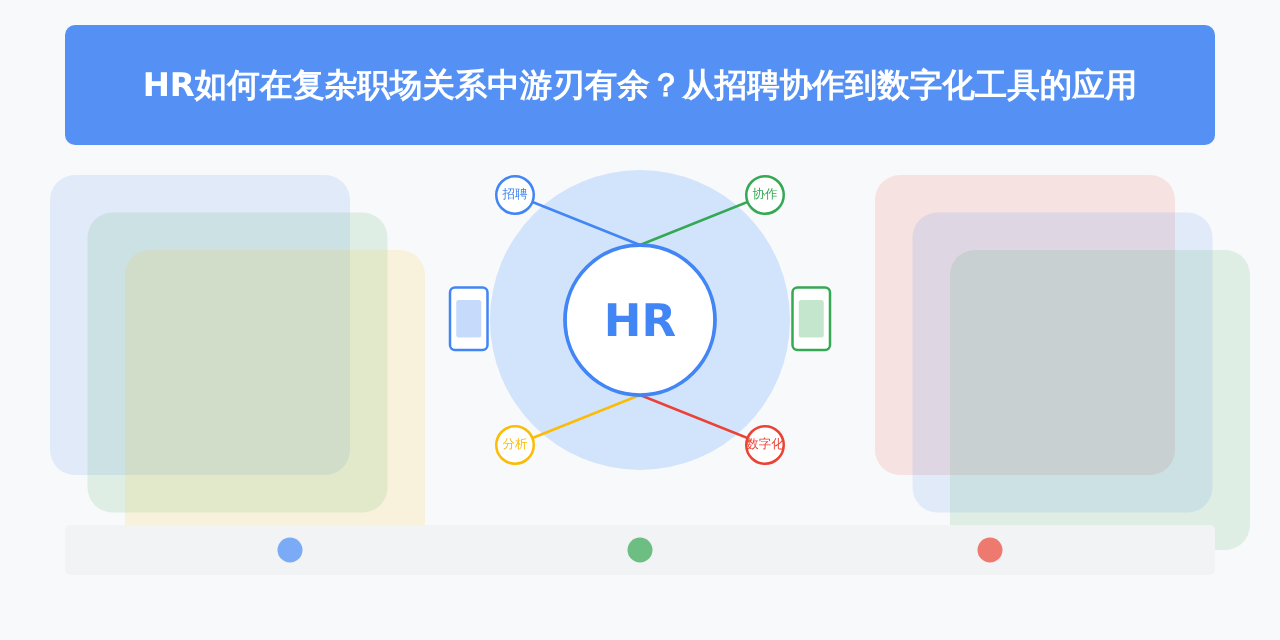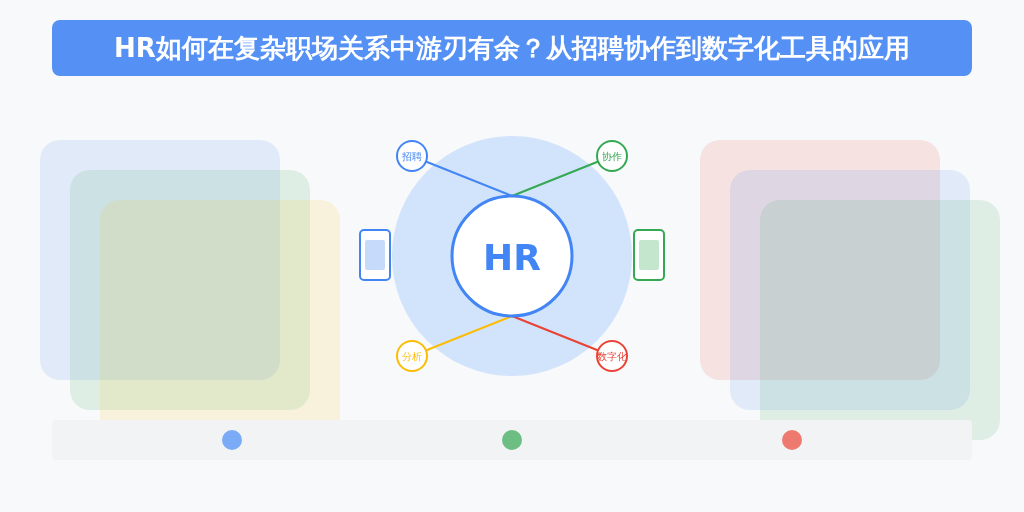--- a/index.html
+++ b/index.html
@@ -2,21 +2,21 @@
 <html><head>
   <meta charset="utf-8">
   <style>
     html, body { margin: 0; padding: 0; }
     body {
       width: 1024px; height: 512px; overflow: hidden;
       background: #f8f9fa; position: relative;
       font-family: "DejaVu Sans", "Liberation Sans", sans-serif;
     }
     .title-bar {
-      position: absolute; left: 52px; top: 20px; width: 920px; height: 56px;
+      position: absolute; left: 52px; top: 20px; width: 920px; height: 96px;
       background: #5591f5; border-radius: 8px;
       display: flex; align-items: center; justify-content: center;
     }
     .title-bar .title {
       color: #ffffff; font-size: 26px; font-weight: bold; letter-spacing: 0px;
     }
     .sq {
       position: absolute; width: 240px; height: 240px; border-radius: 20px;
     }
     .bottom-bar {

